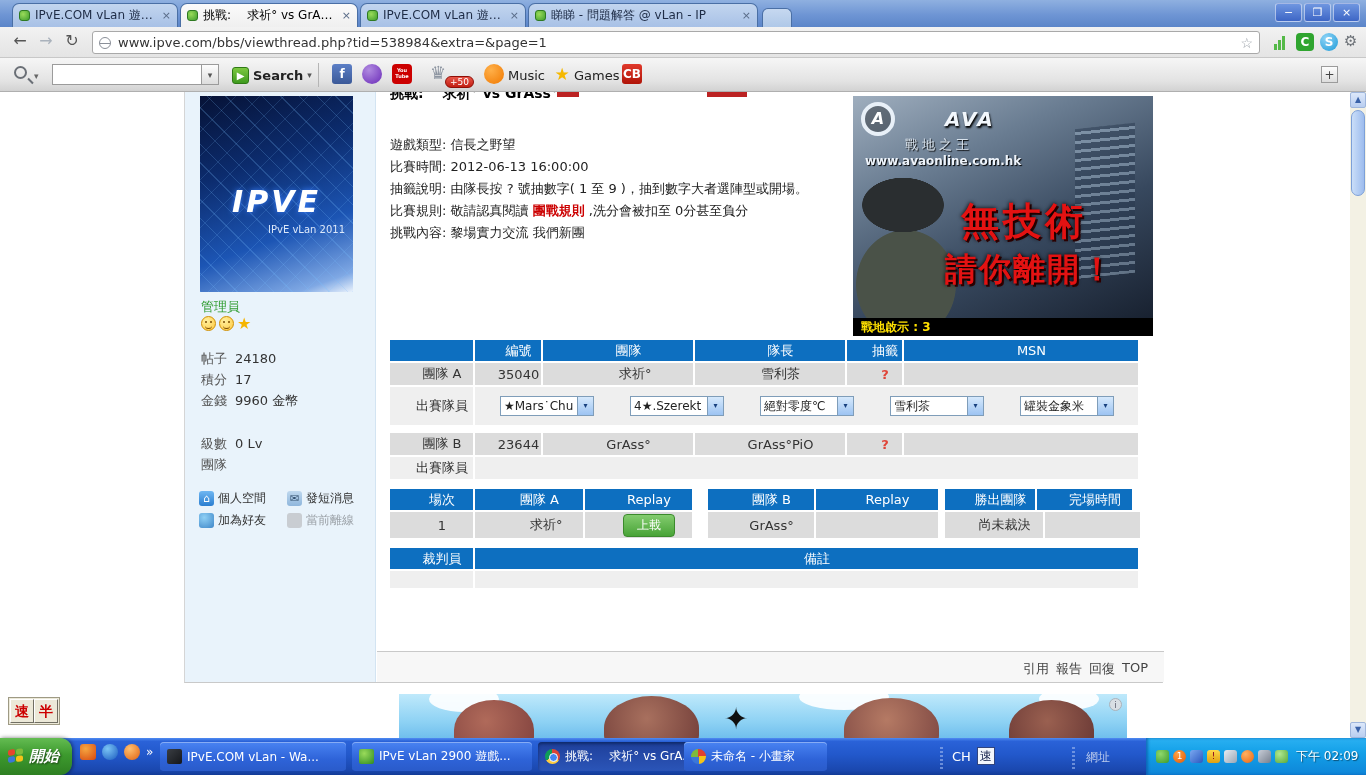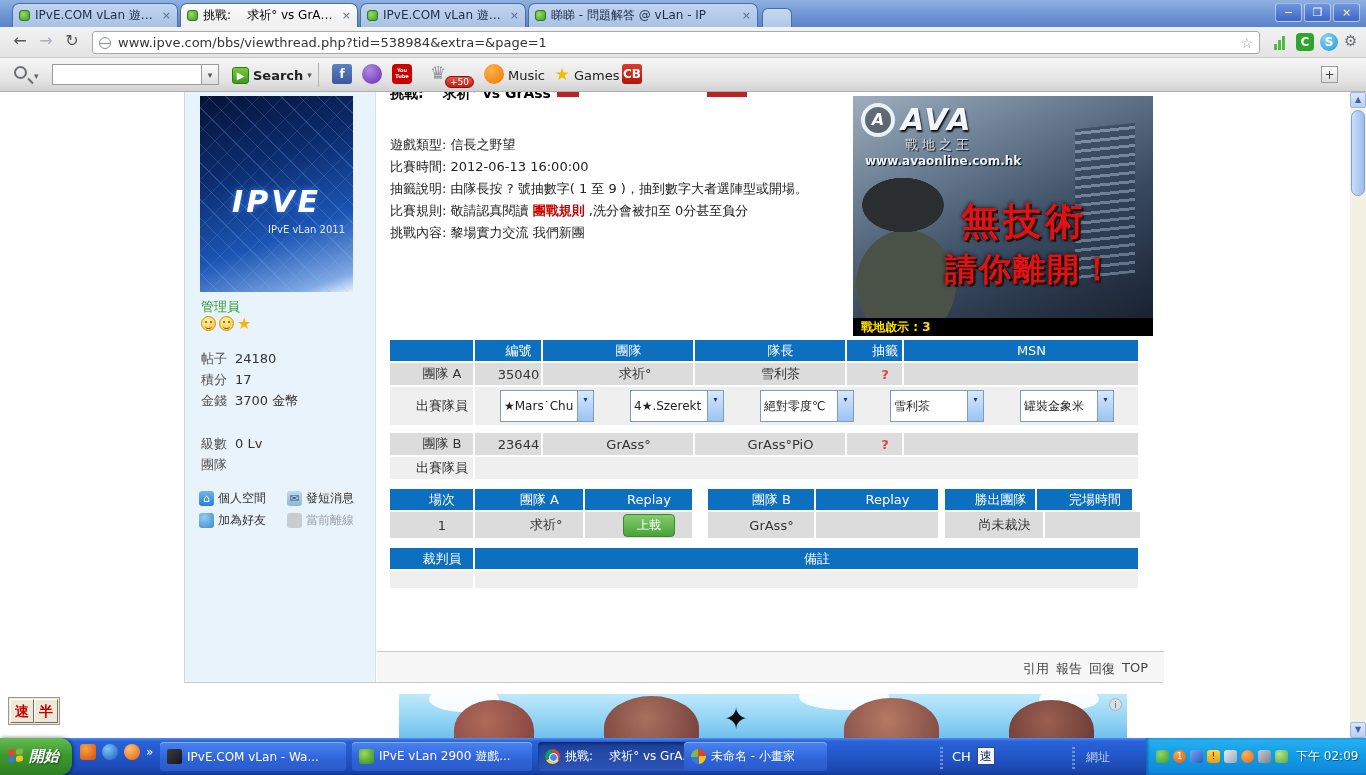--- a/index.html
+++ b/index.html
@@ -123,38 +123,38 @@
     background:linear-gradient(155deg,#9FAEBE 0%,#6A7D92 28%,#37485E 60%,#141C2A 100%); }
   .ava-city { position:absolute; right:18px; top:30px; width:60px; height:150px; opacity:.5;
     background:repeating-linear-gradient(0deg,#9FB4C8 0 3px,#2A3A50 3px 9px),
                repeating-linear-gradient(90deg,rgba(0,0,0,.4) 0 3px,transparent 3px 8px); transform:skewY(-6deg); }
   .ava-soldier { position:absolute; left:-10px; bottom:14px; width:150px; height:150px;
     background:radial-gradient(ellipse 45% 30% at 40% 22%,#2A2E30 0 60%,transparent 61%),
                radial-gradient(ellipse 55% 60% at 42% 75%,#4A5248 0 60%,transparent 61%); }
   .ava-logo { position:absolute; left:8px; top:6px; display:flex; align-items:center; gap:6px; }
   .ava-ring { width:34px; height:34px; border:4px solid #E8F0F8; border-radius:50%; color:#fff; font-weight:bold;
     font-style:italic; text-align:center; line-height:26px; font-size:16px; background:#00000055; }
-  .ava-name { color:#F2F7FC; font-weight:bold; font-style:italic; font-size:30px; letter-spacing:2px; text-shadow:1px 2px 2px #000; }
+  .ava-name { color:#F2F7FC; font-weight:bold; font-style:italic; font-size:20px; letter-spacing:2px; text-shadow:1px 2px 2px #000;margin-left:44px; }
   .ava-cn { position:absolute; left:52px; top:40px; color:#D8E2EC; font-size:13px; letter-spacing:4px; text-shadow:1px 1px 1px #000;text-align:center; }
   .ava-url { position:absolute; left:12px; top:58px; color:#EDF3FA; font-size:12px; font-weight:bold; text-shadow:1px 1px 1px #000; }
   .ava-slogan1 { position:absolute; left:108px; top:100px; color:#E31212; font-size:38px; font-weight:bold;
     letter-spacing:4px; text-shadow:0 0 4px #000,2px 2px 0 #300; }
   .ava-slogan2 { position:absolute; left:92px; top:152px; color:#E31212; font-size:32px; font-weight:bold;
     letter-spacing:2px; text-shadow:0 0 4px #000,2px 2px 0 #300; }
   .ava-bar { position:absolute; left:0; bottom:0; width:100%; height:18px; background:#000; color:#FFE000;
     font-size:12px; font-weight:bold; line-height:18px; padding-left:8px; }
 
   
   .trow { position:absolute; left:13px; display:flex; column-gap:2px; }
   .tc { display:flex; align-items:center; justify-content:center; font-size:13px; color:#333; overflow:hidden; white-space:nowrap;padding-left:21px; }
   .th { background:#0D6FC0; color:#fff; }
   .td { background:#DCDCDC; }
   .td-light { background:#EFEFEF; }
   .qmark { color:#E04438; font-weight:bold; }
-  .xpselect { width:94px; height:32px; background:#fff; border:1px solid #7F9DB9; display:flex; align-items:center; font-size:12px; color:#222; }
+  .xpselect { width:94px; height:20px; background:#fff; border:1px solid #7F9DB9; display:flex; align-items:center; font-size:12px; color:#222; }
   .xpselect .xs-t { flex:1; padding-left:3px; overflow:hidden; white-space:nowrap; }
   .xpselect .xs-a { width:16px; height:100%; background:linear-gradient(180deg,#D6E9FC,#9CC3F2); border-left:1px solid #7F9DB9;
     color:#17407E; font-size:8px; text-align:center; line-height:18px; }
   .upload-btn { display:inline-block; padding:2px 13px; border-radius:4px; color:#fff; font-size:12px;
     background:linear-gradient(180deg,#83CC6E,#48A337); border:1px solid #3B8A2C; }
   .post-footer { position:absolute; left:0; top:559px; width:787px; height:31px; background:#F7F7F7;
     border-top:1px solid #C9C9C9; }
   .pf-links { position:absolute; right:16px; top:8px; font-size:13px; color:#444; display:flex; gap:7px; }
 
   
@@ -286,21 +286,21 @@
           <div class="av-sub">IPvE vLan 2011</div>
         </div>
         <div class="role">管理員</div>
         <div class="smilies">
           <span class="smiley"></span>
           <span class="smiley"></span>
           <span class="gold-star">★</span>
         </div>
         <div class="stat" style="top:258px"><span>帖子</span><b>24180</b></div>
         <div class="stat" style="top:279px"><span>積分</span><b>17</b></div>
-        <div class="stat" style="top:300px"><span>金錢</span><b>3700 金幣</b></div>
+        <div class="stat" style="top:300px"><span>金錢</span><b>9960 金幣</b></div>
         <div class="stat" style="top:343px"><span>級數</span><b>0 Lv</b></div>
         <div class="stat" style="top:364px"><span>團隊</span><b></b></div>
         <div class="s-link" style="left:14px;top:398px">
           <span class="s-ico ico-home">⌂</span>
           <span>個人空間</span>
         </div>
         <div class="s-link" style="left:102px;top:398px">
           <span class="s-ico ico-mail">✉</span>
           <span>發短消息</span>
         </div>

